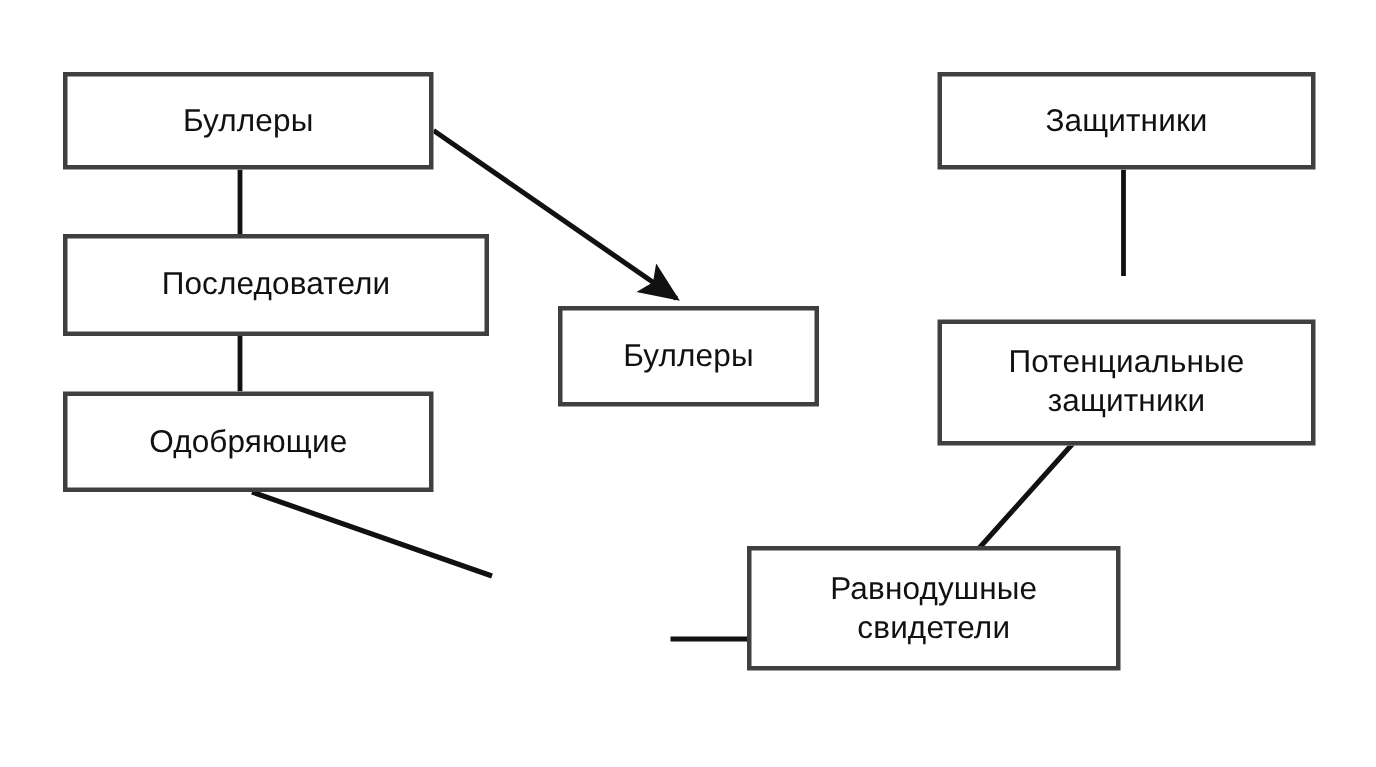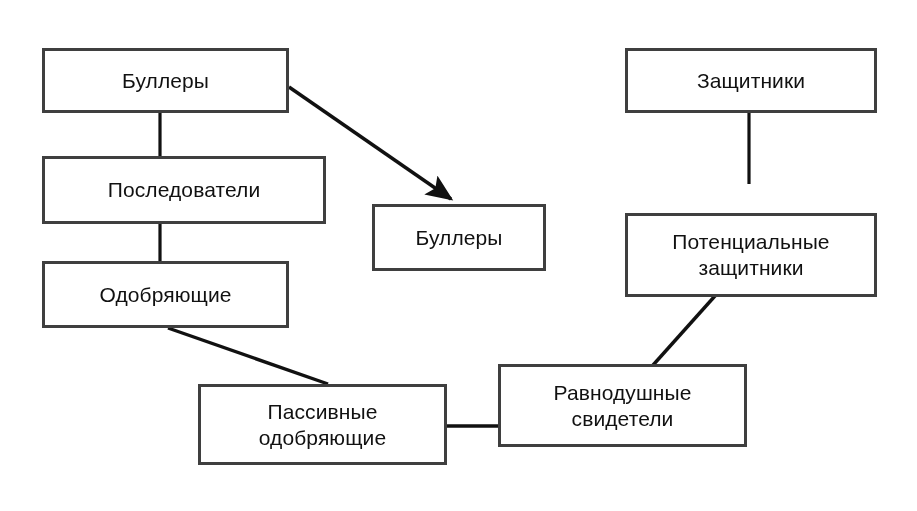--- a/index.html
+++ b/index.html
@@ -96,23 +96,19 @@
 
   <div class="node node-defenders">
     <span>Защитники</span>
   </div>
 
   <div class="node node-potential">
     <span>Потенциальные
 защитники</span>
   </div>
 
-  <div class="node node-passive">
-    <span>Пассивные
-одобряющие</span>
-  </div>
 
   <div class="node node-bystander">
     <span>Равнодушные
 свидетели</span>
   </div>
 
 </div>
 
 </body></html>

